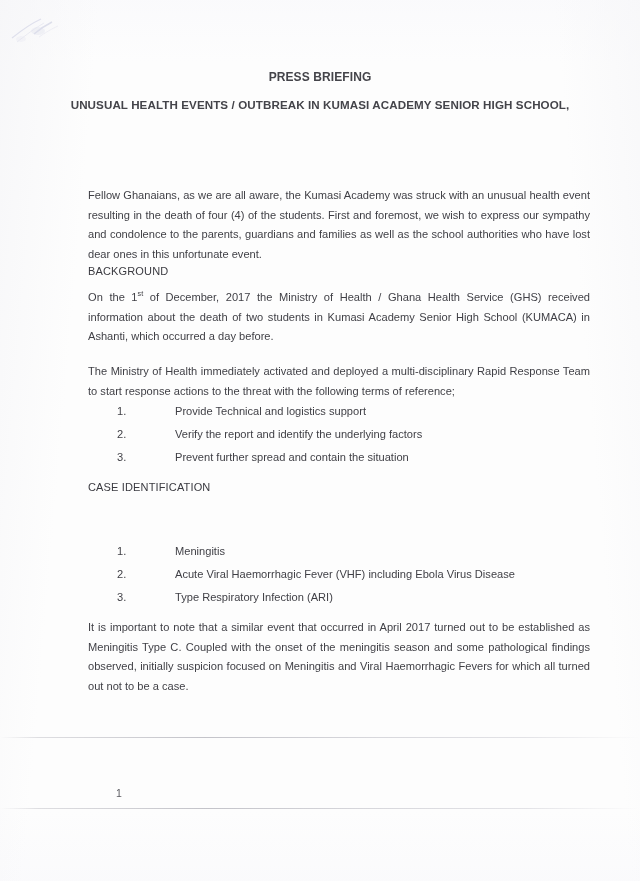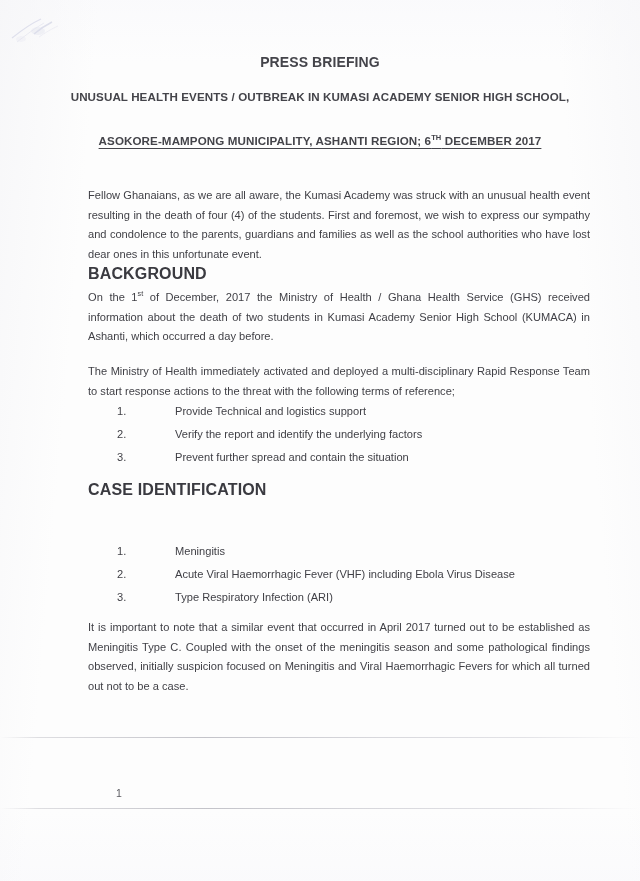--- a/index.html
+++ b/index.html
@@ -58,25 +58,25 @@
   .center-head {
     position: absolute;
     left: 0;
     width: 640px;
     text-align: center;
     font-weight: bold;
     letter-spacing: 0.1px;
     color: #44444a;
   }
   #head-press-briefing {
-    top: 54px;
-    font-size: 14px;
+    top: 70px;
+    font-size: 12px;
   }
   #head-title-line {
-    top: 90px;
+    top: 98px;
     font-size: 11.6px;
     text-align: center;
   }
   #head-subtitle-line {
     top: 134px;
     font-size: 11.6px;
   }
   .ul-span {
     text-decoration: underline;
     text-underline-offset: 3px;
@@ -94,22 +94,22 @@
     width: 502px;
     font-size: 11.1px;
     line-height: 19.6px;
     text-align: justify;
     text-justify: inter-word;
     color: #3f3f45;
   }
   .sec-head {
     position: absolute;
     left: 88px;
-    font-size: 16px;
-    font-weight: bold;
+    font-size: 11px;
+    font-weight: normal;
     color: #3a3a40;
     letter-spacing: 0.15px;
   }
 
   
   .numlist {
     position: absolute;
     left: 88px;
     width: 502px;
   }
@@ -155,21 +155,20 @@
     <path d="M26 22 C 32 17, 38 13, 44 10" stroke="#aeb1d0" stroke-width="1.4" fill="none" opacity="0.75"></path>
     <path d="M31 25 C 37 21, 43 17, 50 14" stroke="#c2c4da" stroke-width="0.7" fill="none" opacity="0.6"></path>
     <ellipse cx="30" cy="19" rx="7" ry="4" fill="#c4c6dd" opacity="0.35"></ellipse>
     <ellipse cx="13" cy="27" rx="5" ry="3" fill="#cfd1e4" opacity="0.3"></ellipse>
   </svg>
 
   <div class="center-head" id="head-press-briefing">PRESS BRIEFING</div>
 
   <div class="center-head" id="head-title-line">UNUSUAL HEALTH EVENTS / OUTBREAK IN KUMASI ACADEMY SENIOR HIGH SCHOOL,</div>
 
-  <div class="center-head" id="head-subtitle-line"><span class="ul-span"><span>ASOKORE-MAMPONG MUNICIPALITY, ASHANTI REGION; 6</span><sup>TH</sup><span> DECEMBER 2017</span></span></div>
 
   <div class="block" id="opening-paragraph" style="top: 186px;">Fellow Ghanaians, as we are all aware, the Kumasi Academy was struck with an unusual health event resulting in the death of four (4) of the students. First and foremost, we wish to express our sympathy and condolence to the parents, guardians and families as well as the school authorities who have lost dear ones in this unfortunate event.</div>
 
   <div class="sec-head" id="heading-background" style="top: 265px;">BACKGROUND</div>
 
   <div class="block" id="background-paragraph" style="top: 288px;"><span>On the 1</span><sup>st</sup><span> of December, 2017 the Ministry of Health / Ghana Health Service (GHS) received information about the death of two students in Kumasi Academy Senior High School (KUMACA) in Ashanti, which occurred a day before.</span></div>
 
   <div class="block" id="response-team-paragraph" style="top: 362px;">The Ministry of Health immediately activated and deployed a multi-disciplinary Rapid Response Team to start response actions to the threat with the following terms of reference;</div>
 
   <div class="numlist" id="terms-of-reference-list" style="top: 400px;">

